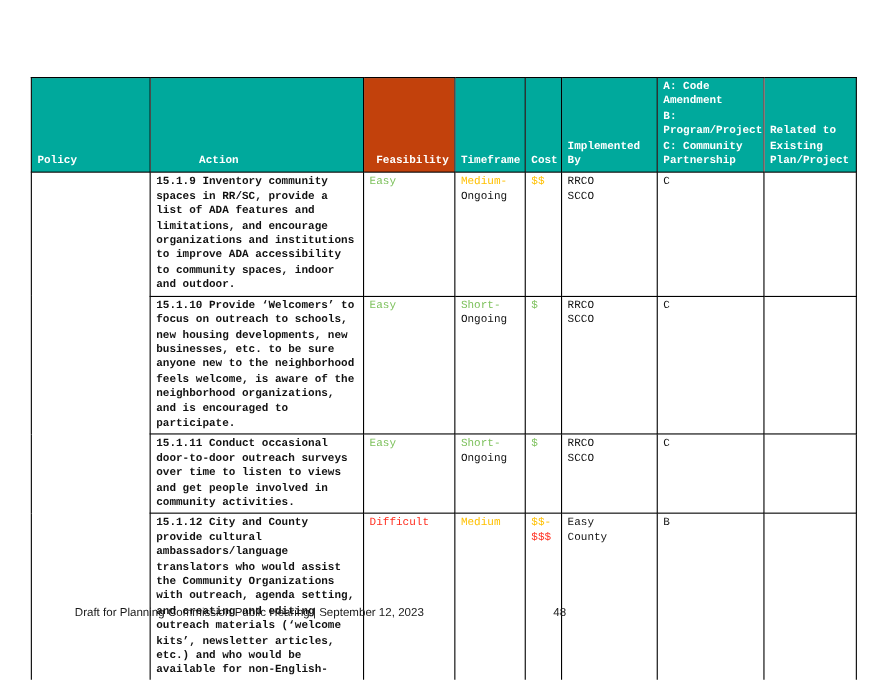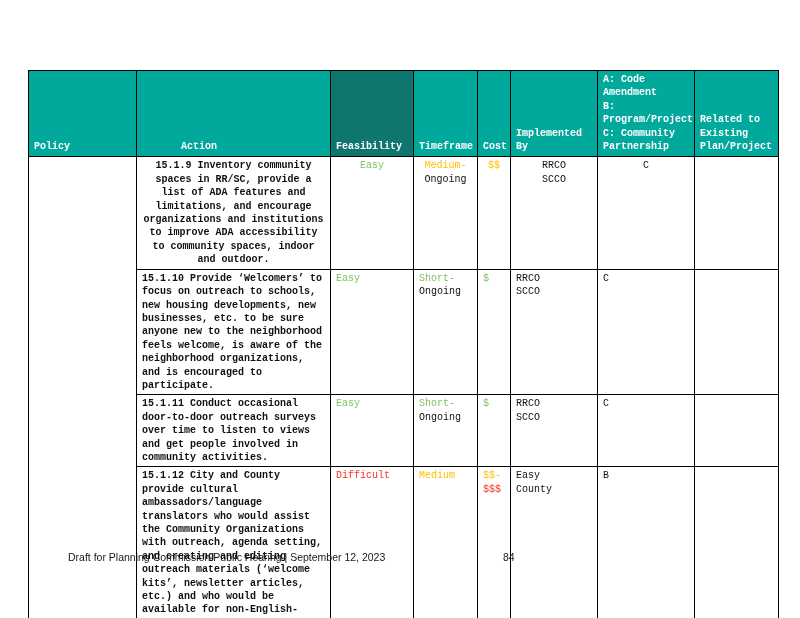--- a/index.html
+++ b/index.html
@@ -25,21 +25,21 @@
   .doc-table th {
     color: #ffffff;
     font-weight: bold;
     text-align: left;
     vertical-align: bottom;
     padding-bottom: 3px;
   }
   .pre { white-space: pre-line; }
   .bold { font-weight: bold; }
   .hdr-row { height: 73px; }
-  .r1 { height: 85px; text-align: center; }
+  .r1 { height: 85px; }
   .r2 { height: 94px; padding-left: 44px; }
   .r3 { height: 56px; margin-left: 12px; }
   .r4 { height: 154px; }
 
   .footer {
     position: absolute;
     left: 0; top: 551px;
     width: 800px;
     font-size: 10.5px;
     color: #1a1a1a;
@@ -60,21 +60,21 @@
       <col style="width:64px">
       <col style="width:33px">
       <col style="width:87px">
       <col style="width:97px">
       <col style="width:84px">
     </colgroup>
     <thead>
       <tr class="hdr-row">
         <th style="background-color: rgb(0, 169, 156);">Policy</th>
         <th style="background-color: rgb(0, 169, 156); padding-left: 44px;">Action</th>
-        <th style="background-color: #0f766e;">Feasibility</th>
+        <th style="background-color: #c2410c; text-align: right;">Feasibility</th>
         <th style="background-color: rgb(0, 169, 156); margin-top: 24px;">Timeframe</th>
         <th style="background-color: rgb(0, 169, 156);">Cost</th>
         <th class="pre" style="background-color: rgb(0, 169, 156);">Implemented
 By</th>
         <th class="pre" style="background-color: rgb(0, 169, 156);">A: Code
 Amendment
 B: Program/Project
 C: Community
 Partnership</th>
         <th class="pre" style="background-color: rgb(0, 169, 156);">Related to
@@ -162,16 +162,16 @@
           <div>County</div>
         </td>
         <td>B</td>
         <td></td>
       </tr>
     </tbody>
   </table>
 
   <div class="footer">
     <span class="footer-text">Draft for Planning Commission Public Hearing | September 12, 2023</span>
-    <span class="footer-page">84</span>
+    <span class="footer-page">48</span>
   </div>
 
 </div>
 
 </body></html>

